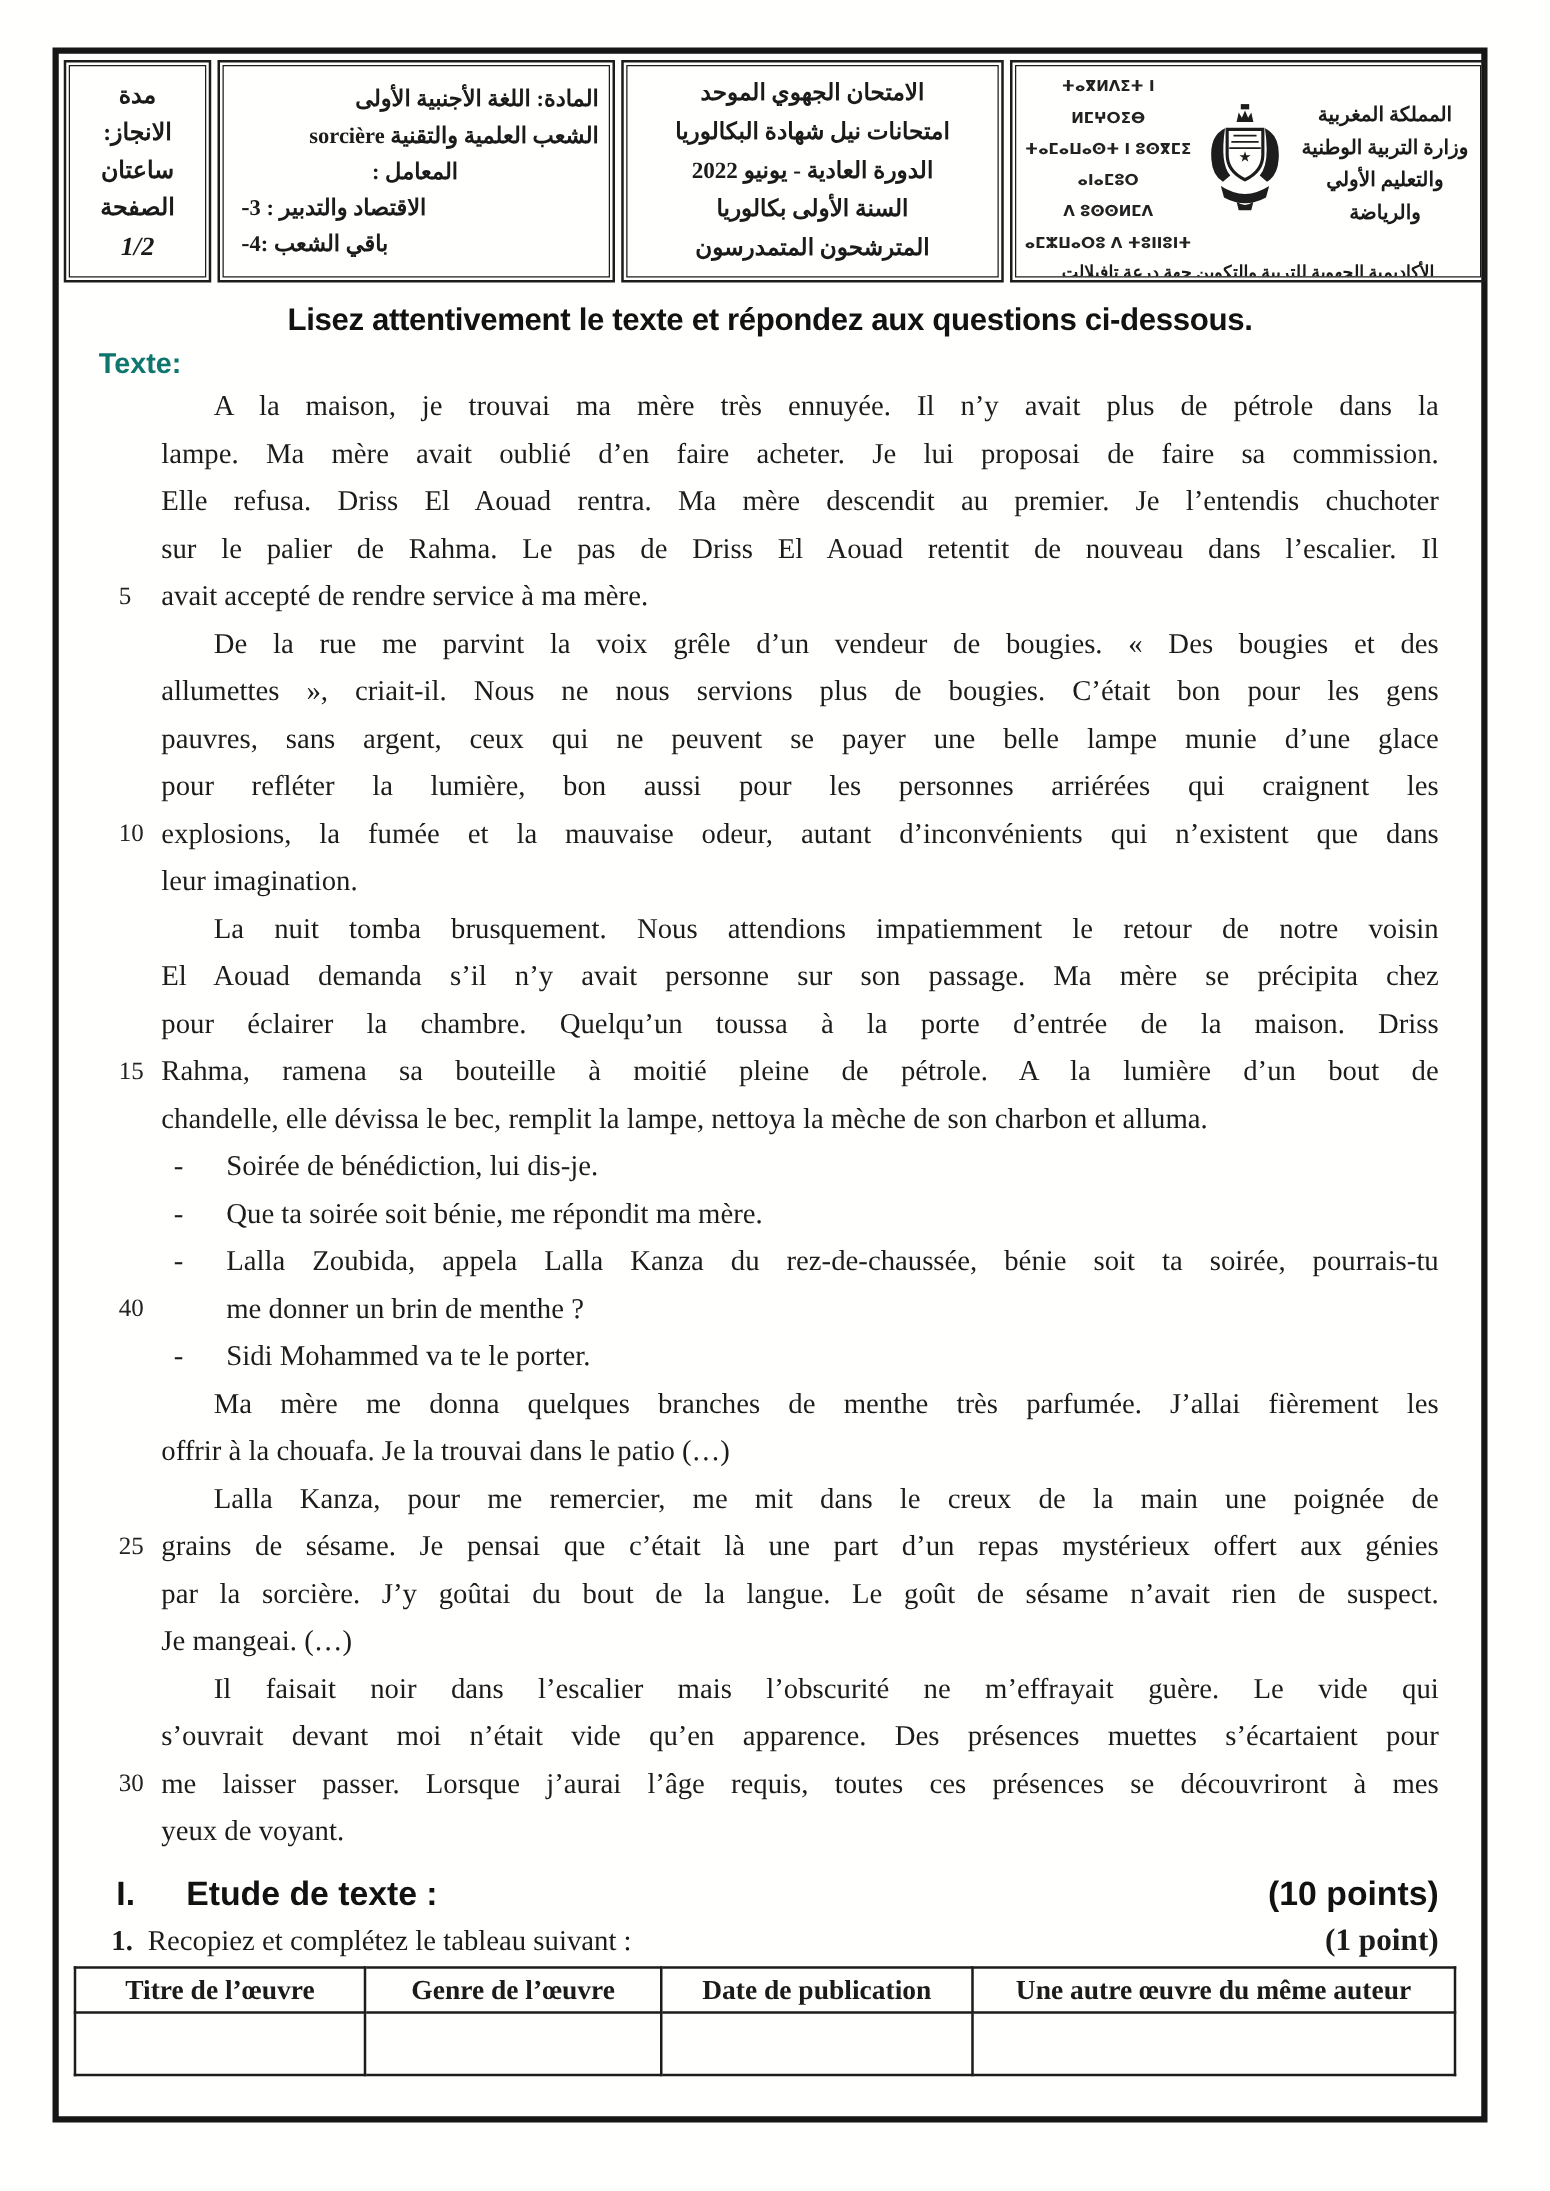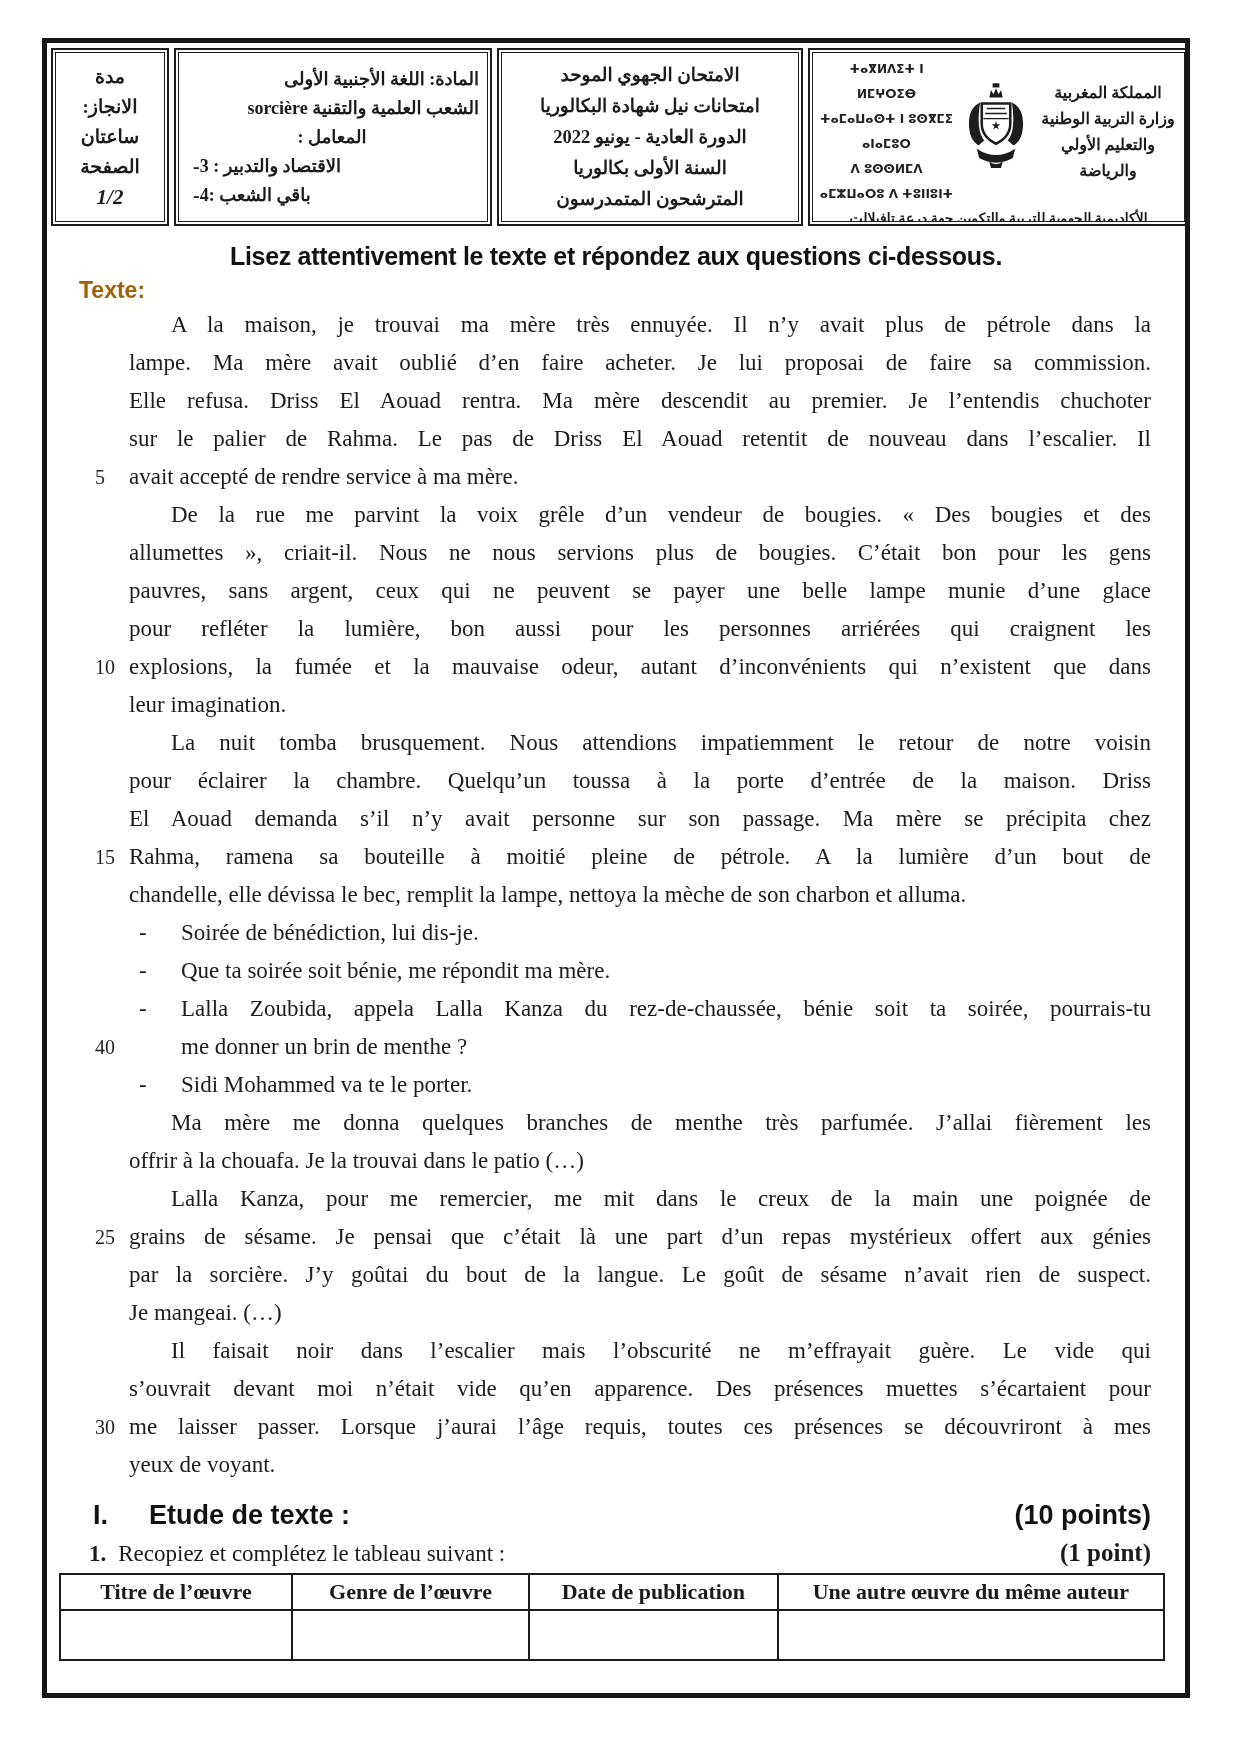--- a/index.html
+++ b/index.html
@@ -27,21 +27,21 @@
   .b3line { text-align:center; font-size:18.5px; line-height:31px; }
   .b4 .hbox-in { justify-content:flex-start; padding-top:4px; }
   .b4row1 { display:flex; align-items:center; justify-content:flex-start; padding:0 6px; }
   .tifcol { width:135px; text-align:center; font-size:12px; line-height:25px; font-weight:600; color:#222; font-family:"DejaVu Sans", sans-serif; }
   .minarcol { width:140px; text-align:center; font-size:16px; line-height:26px; }
   .emblem { width:84px; height:104px; flex:0 0 84px; }
   .academy { text-align:center; font-size:14px; font-weight:700; direction:rtl; margin-top:1px; line-height:22px; }
 
   
   .instr { text-align:center; font-family:"Liberation Sans", sans-serif; font-weight:800; font-size:25px; letter-spacing:-0.3px; margin:16px 10px 6px; color:#121212; }
-  .texte-label { font-family:"Liberation Sans", sans-serif; font-weight:800; font-size:23px; margin:4px 0 2px 32px; color:#a16207; }
+  .texte-label { font-family:"Liberation Sans", sans-serif; font-weight:800; font-size:23px; margin:4px 0 2px 32px; color:#0f766e; }
 
   
   .bodytext { font-size:23px; color:#1c1c1c; }
   .tline { display:flex; line-height:38px;margin-left:36px; }
   .lnum { flex:0 0 46px; padding-left:12px; font-size:20px; color:#222; }
   .ltext { flex:1; margin-right:34px; position:relative; }
   .ltext.just { text-align:justify; text-align-last:justify; }
   .ltext.ind { text-indent:42px; }
   .ltext.dashpad { padding-left:52px; }
   .dashmark { position:absolute; left:10px; top:0; }
@@ -189,25 +189,25 @@
         <div class="tline">
           <span class="lnum"></span>
           <div class="ltext">leur imagination.</div>
         </div>
         <div class="tline">
           <span class="lnum"></span>
           <div class="ltext just ind">La nuit tomba brusquement. Nous attendions impatiemment le retour de notre voisin</div>
         </div>
         <div class="tline">
           <span class="lnum"></span>
+          <div class="ltext just">El Aouad demanda s’il n’y avait personne sur son passage. Ma mère se précipita chez</div>
+        </div>
+        <div class="tline">
+          <span class="lnum"></span>
           <div class="ltext just">pour éclairer la chambre. Quelqu’un toussa à la porte d’entrée de la maison. Driss</div>
-        </div>
-        <div class="tline">
-          <span class="lnum"></span>
-          <div class="ltext just">El Aouad demanda s’il n’y avait personne sur son passage. Ma mère se précipita chez</div>
         </div>
         <div class="tline">
           <span class="lnum">15</span>
           <div class="ltext just">Rahma, ramena sa bouteille à moitié pleine de pétrole. A la lumière d’un bout de</div>
         </div>
         <div class="tline">
           <span class="lnum"></span>
           <div class="ltext">chandelle, elle dévissa le bec, remplit la lampe, nettoya la mèche de son charbon et alluma.</div>
         </div>
         <div class="tline">

